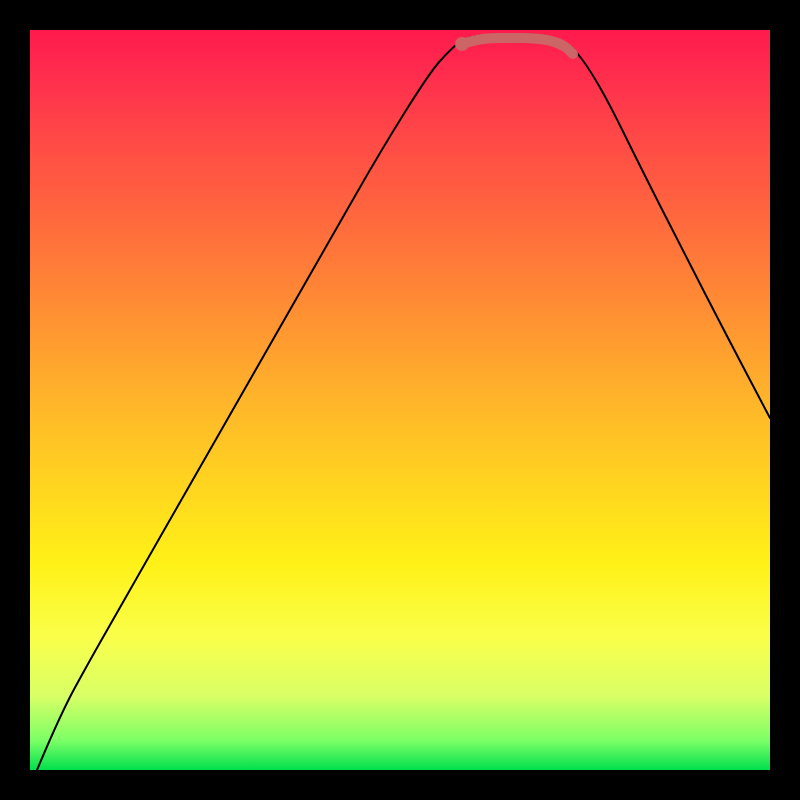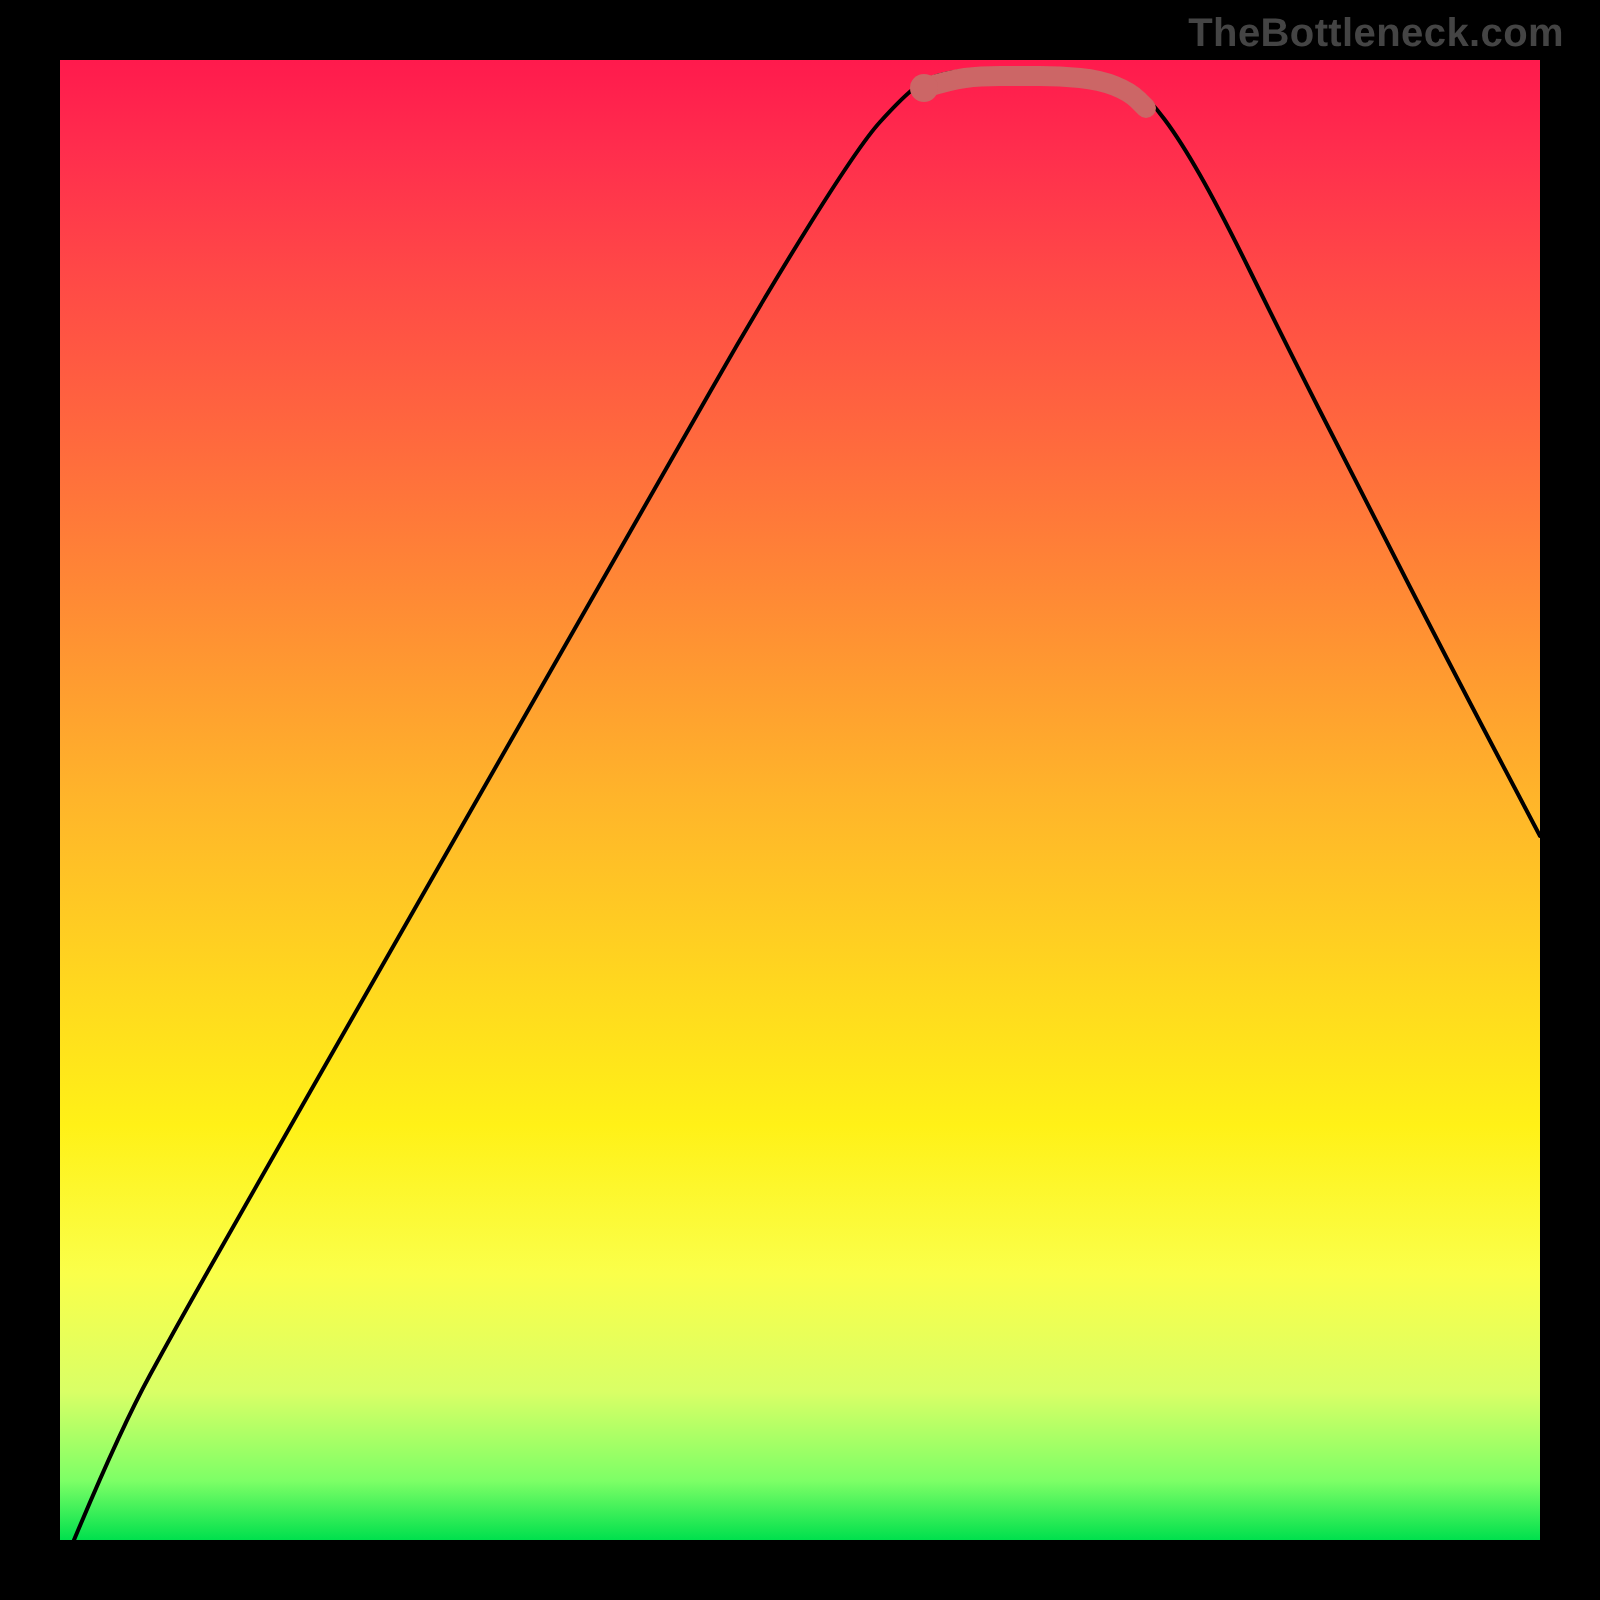--- a/index.html
+++ b/index.html
@@ -61,14 +61,13 @@
 <body>
 
 <div class="frame">
   <div class="plot-area">
     <svg id="chart-svg" viewBox="0 0 740 740" preserveAspectRatio="none">
         <path d="M7,740 Q30,685 45,657.5 Q60,630 80,595 Q100,560 125,516 Q150,472 175,428.5 Q200,385 225,341 Q250,297 275,253.5 Q300,210 325,166 Q350,122 375,82 Q400,42 410,31 Q420,20 426,15 Q432,10 438.5,8 Q445,6 452.5,5.5 Q460,5 470,5 Q480,5 490,5 Q500,5 510,6 Q520,7 527.5,9.5 Q535,12 540,16 Q545,20 552.5,30 Q560,40 570,57.5 Q580,75 595,105.5 Q610,136 630,175.5 Q650,215 675,263.5 Q700,312 720,350 T740,388" fill="none" stroke="#000000" stroke-width="2" stroke-linecap="round" stroke-linejoin="round"></path>
         <path d="M432,14 Q445,10 452.5,9 Q460,8 470,8 Q480,8 490,8 Q500,8 510,9 Q520,10 527.5,13 Q535,16 539,20 T543,24" fill="none" stroke="#cc6666" stroke-width="10" stroke-linecap="round" stroke-linejoin="round"></path>
         <circle cx="432" cy="14" r="7" fill="#cc6666"></circle>
       </svg>
   </div>
-  <div class="watermark">TheBottleneck.com</div>
 </div>
 
 </body></html>

